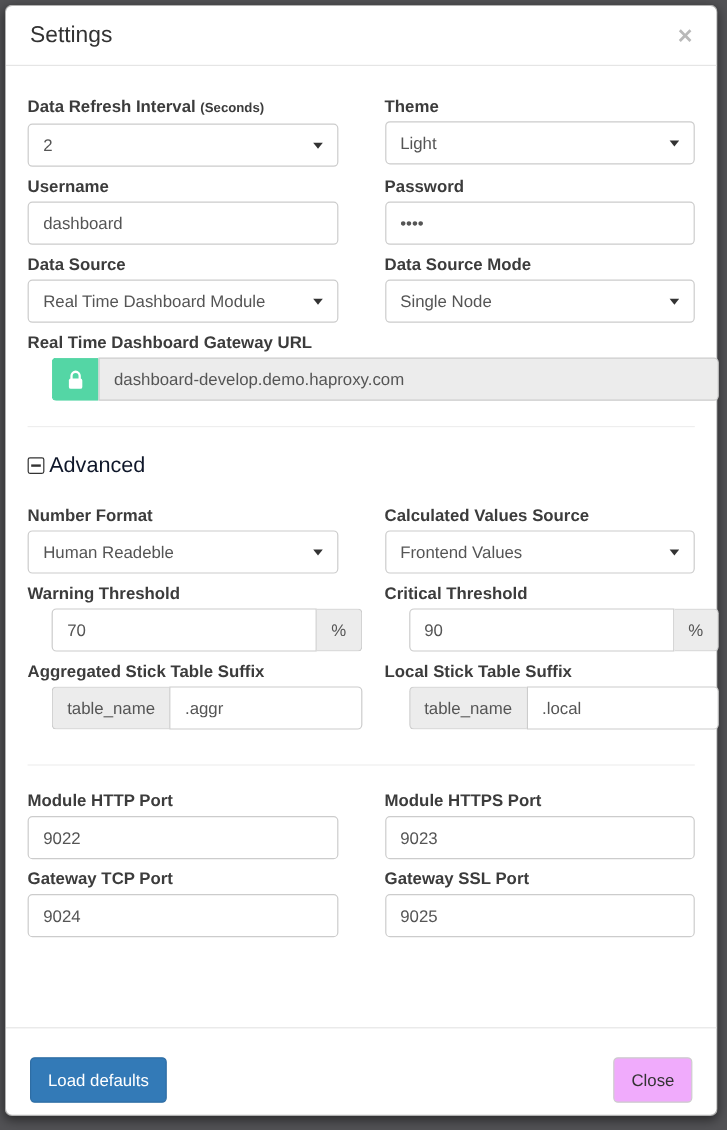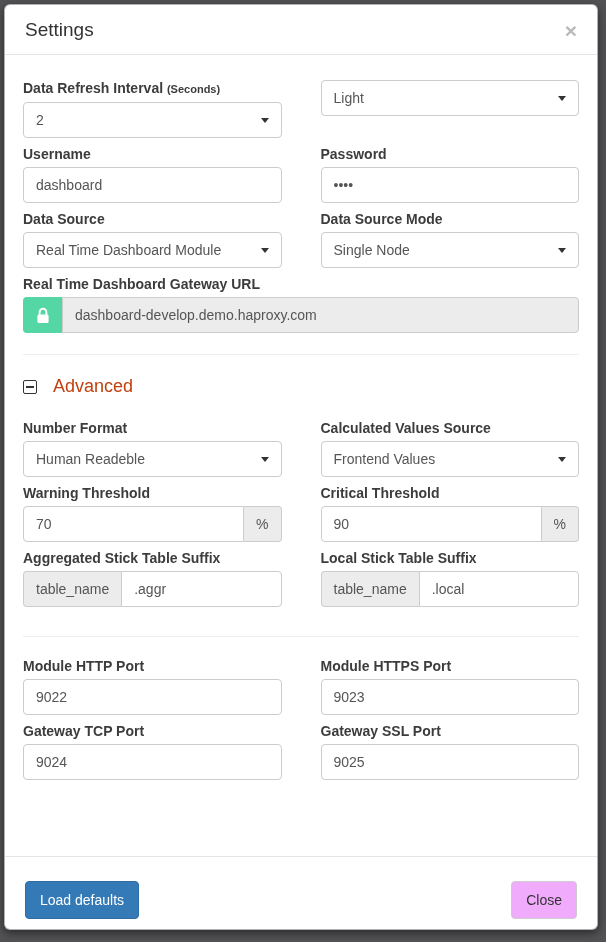--- a/index.html
+++ b/index.html
@@ -59,41 +59,41 @@
     cursor: pointer;
   }
   .select.disabled { background: #ececec; cursor: not-allowed; }
   .caret {
     width: 0; height: 0;
     border-left: 4px solid transparent;
     border-right: 4px solid transparent;
     border-top: 5px solid #333;
     flex: none; margin-left: 8px;
   }
-  .input-group { display: flex; width: 100%; }
+  .input-group { display: flex; width: 100%; margin-left: 20px; }
   .input-group .control { flex: 1; min-width: 0; }
   .addon {
     flex: none;
     display: flex; align-items: center; justify-content: center;
     background: #ececec; border: 1px solid #ccc;
     color: #555; font-size: 14px; padding: 0 12px;
   }
   .addon-left  { border-right: 0; border-radius: 4px 0 0 4px; }
   .addon-right { border-left: 0;  border-radius: 0 4px 4px 0; }
   .input-group .control.has-left  { border-radius: 0 4px 4px 0; }
   .input-group .control.has-right { border-radius: 4px 0 0 4px; }
   .addon-lock {
     background: #54d6a5; border-color: #54d6a5;
     width: 39px; border-radius: 4px 0 0 4px; border-right: 0;
   }
   .control.readonly { background: #ececec; }
   hr.divider { border: none; border-top: 1px solid #eee; margin: 21px 0; }
   .advanced-header {
-    display: flex; align-items: center; gap: 16px;
-    font-size: 18px; color: #c2410c;
+    display: flex; align-items: center; gap: 4px;
+    font-size: 18px; color: #0f172a;
     margin: 1px 0 23px 0; cursor: pointer;
   }
   .minus-icon {
     width: 14px; height: 14px; flex: none;
     border: 1px solid #333; border-radius: 2px;
     background: linear-gradient(#333,#333) center / 8px 2px no-repeat;
   }
   .modal-footer {
     margin-top: auto;
     border-top: 1px solid #e5e5e5;
@@ -122,20 +122,21 @@
 
     <div class="row">
       <div class="form-group">
         <label class="form-label"><span>Data Refresh Interval</span> <small>(Seconds)</small></label>
         <div class="control select">
           <span>2</span>
           <span class="caret"></span>
         </div>
       </div>
       <div class="form-group">
+        <label class="form-label">Theme</label>
         <div class="control select">
           <span>Light</span>
           <span class="caret"></span>
         </div>
       </div>
     </div>
 
     <div class="row">
       <div class="form-group">
         <label class="form-label">Username</label>

